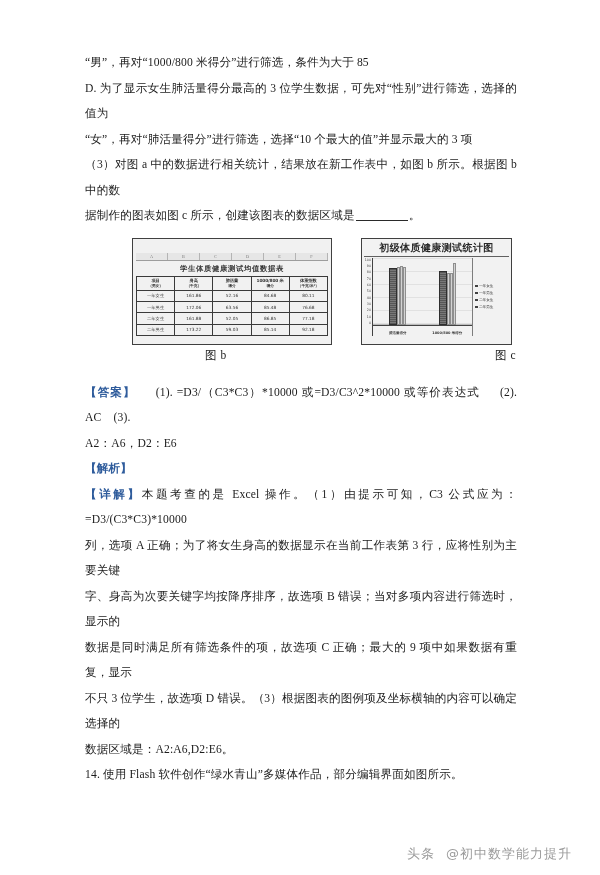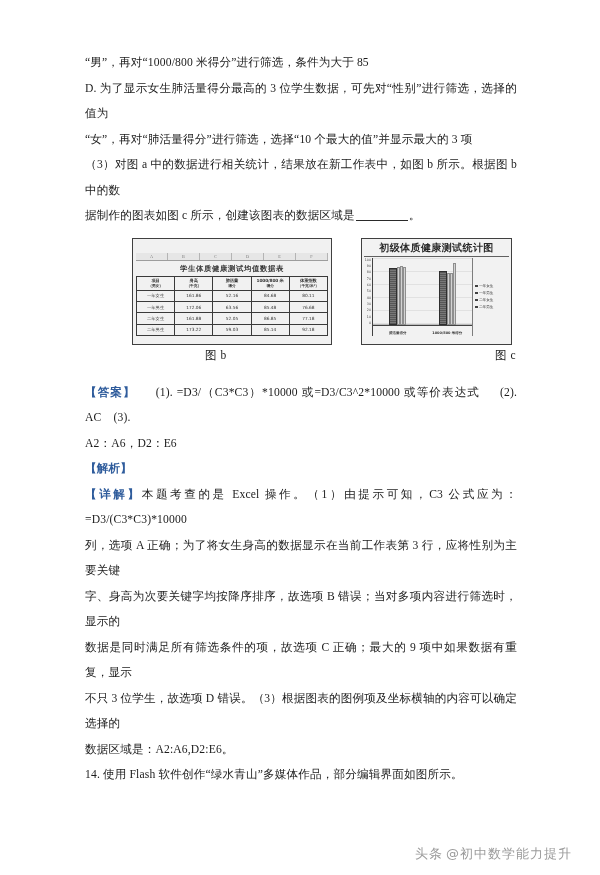--- a/index.html
+++ b/index.html
@@ -264,21 +264,21 @@
     position: absolute;
     right: 28px;
     bottom: 12px;
     font-size: 13px;
     color: #8d8d8d;
     font-family: "DejaVu Sans", sans-serif;
     letter-spacing: 1px;
     opacity: 0.88;
     white-space: nowrap;
   }
-  .wm-brand { margin-right: 3px; }
+  .wm-brand { margin-right: 11px; }
 </style>
 </head>
 <body>
 
 <div class="page">
   <div class="content">
 
     <p class="para">“男”，再对“1000/800 米得分”进行筛选，条件为大于 85</p>
     <p class="para">D. 为了显示女生肺活量得分最高的 3 位学生数据，可先对“性别”进行筛选，选择的值为</p>
     <p class="para">“女”，再对“肺活量得分”进行筛选，选择“10 个最大的值”并显示最大的 3 项</p>

